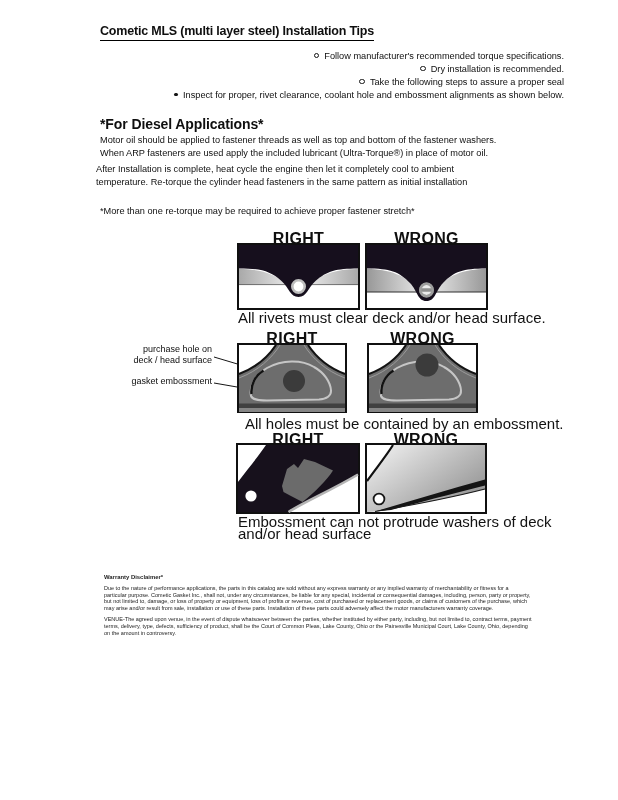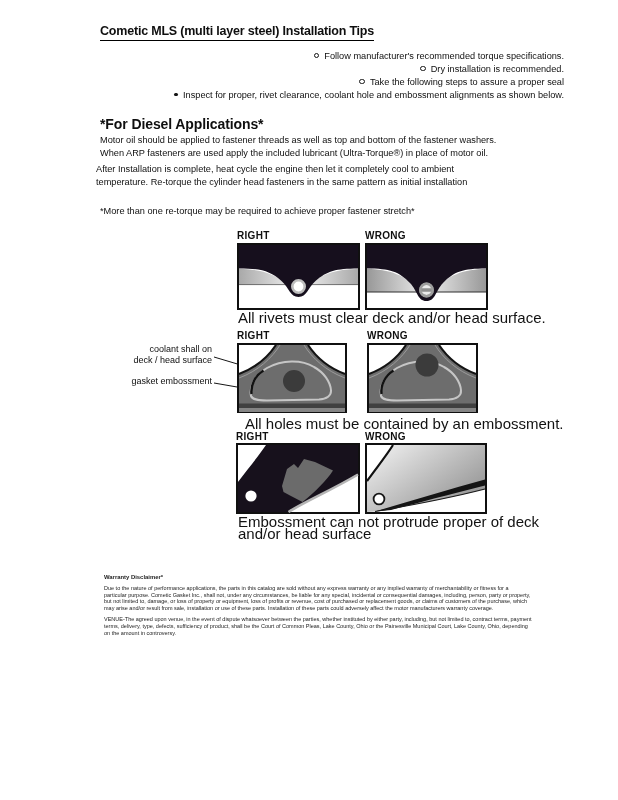--- a/index.html
+++ b/index.html
@@ -23,21 +23,21 @@
   .mk.f { width:3.8px; height:3.8px; border-radius:50%; background:#151515; }
 
   
   .h2 { left:100px; top:116px; font-size:14px; font-weight:bold; letter-spacing:-0.1px; }
   .para { font-size:9.2px; line-height:13.4px; }
   .para1 { left:100px; top:134px; }
   .para2 { left:96px; top:163px; }
   .note  { left:100px; top:206px; font-size:9.2px; }
 
   
-  .lbl { font-size:10px; font-weight:bold; letter-spacing:0.3px; }
+  .lbl { font-size:16px; font-weight:bold; letter-spacing:0.3px; text-align:center; }
   .cap { font-size:15px; line-height:11.5px; color:#121212; }
 
   .r1-rl { left:237px; top:230px; width:123px; }
   .r1-wl { left:365px; top:230px; width:123px; }
   .r1-rd { left:237px; top:243px; }
   .r1-wd { left:365px; top:243px; }
   .r1-cap { left:238px; top:312px; }
 
   .r2-rl { left:237px; top:330px; width:110px; }
   .r2-wl { left:367px; top:330px; width:111px; }
@@ -135,21 +135,21 @@
     <rect x="55.8" y="45.2" width="11.4" height="3.6" rx="1" fill="#8f8f8f"></rect>
     <circle cx="61.5" cy="47" r="6.2" fill="none" stroke="#9e9e9e" stroke-width="2.4"></circle>
   </svg>
 
   <div class="abs cap r1-cap nowrap">All rivets must clear deck and/or head surface.</div>
 
   <div class="abs lbl r2-rl">RIGHT</div>
   <div class="abs lbl r2-wl">WRONG</div>
 
   <div class="abs ann ann1">
-    <div class="nowrap">coolant shall on</div>
+    <div class="nowrap">purchase hole on</div>
     <div class="nowrap">deck / head surface</div>
   </div>
   <div class="abs ann ann2 nowrap">gasket embossment</div>
 
   <svg class="abs ptr" width="618" height="70" viewBox="0 0 618 70">
     <line x1="214" y1="19" x2="291" y2="42" stroke="#161616" stroke-width="1"></line>
     <line x1="214" y1="45" x2="260" y2="53" stroke="#161616" stroke-width="1"></line>
   </svg>
 
   <svg class="abs r2-rd" width="110" height="70" viewBox="0 0 110 70">
@@ -204,21 +204,21 @@
     </defs>
     <rect x="1" y="1" width="120" height="69" fill="#ffffff" stroke="#101010" stroke-width="2"></rect>
     <path d="M28,2 H120 V46 C83,55.5 45,62.5 10,68.5 L2,69 V38 C12.5,23.5 21.5,12.5 28,2 Z" fill="url(#g3w)"></path>
     <path d="M28,2 C21.5,12.5 12.5,23.5 2,38" stroke="#111111" stroke-width="2.2" fill="none"></path>
     <path d="M10,68.5 C46,57.5 84,46.5 120,36.5 L120,42.5 C86,51 52,60 26,67 Z" fill="#141414"></path>
     <path d="M10,68.5 C45,62.5 83,55.5 120,46" stroke="#1a1a1a" stroke-width="1.2" fill="none"></path>
     <circle cx="14" cy="56" r="5.4" fill="#ffffff" stroke="#161616" stroke-width="1.8"></circle>
   </svg>
 
   <div class="abs cap r3-cap">
-    <div class="nowrap">Embossment can not protrude proper of deck</div>
+    <div class="nowrap">Embossment can not protrude washers of deck</div>
     <div class="nowrap">and/or head surface</div>
   </div>
 
   <div class="abs disc">
     <div class="disc-h">Warranty Disclaimer*</div>
     <p>Due to the nature of performance applications, the parts in this catalog are sold without any express warranty or any implied warranty of merchantability or fitness for a particular purpose.  Cometic Gasket Inc., shall not, under any circumstances, be liable for any special, incidental or consequential damages, including, person, party or property, but not limited to, damage, or loss of property or equipment, loss of profits or revenue, cost of purchased or replacement goods, or claims of customers of the purchase, which may arise and/or result from sale, installation or use of these parts.  Installation of these parts could adversely affect the motor manufacturers warranty coverage.</p>
     <p class="tight">VENUE-The agreed upon venue, in the event of dispute whatsoever between the parties, whether instituted by either party, including, but not limited to, contract terms, payment terms, delivery, type, defects, sufficiency of product, shall be the Court of Common Pleas, Lake County, Ohio or the Painesville Municipal Court, Lake County, Ohio, depending on the amount in controversy.</p>
     <p>This agreement shall be governed by and construed under the laws of the State of Ohio.</p>
     <p>All prices and terms are subject to change without notice.</p>
     <p>Terms COD- Secured with a completed dealer/jobber application on File, COD-Company check with a current credit card number on file.  Open accounts may be established by well rated firms.  A credit application is available upon request.  Open accounts are due payable Net 30 days from date of invoice.  No statement will be sent.  If an account becomes 60 or more days past due, it is subject to being placed on credit hold.  No orders will be shipped or new orders accepted until past due balance is paid.  If an account becomes 90 or more days past due, it is subject to being placed for collections.  All costs of collection are the responsibility of the customer, including attorney fees, court costs, and other expenses of litigation.</p>

